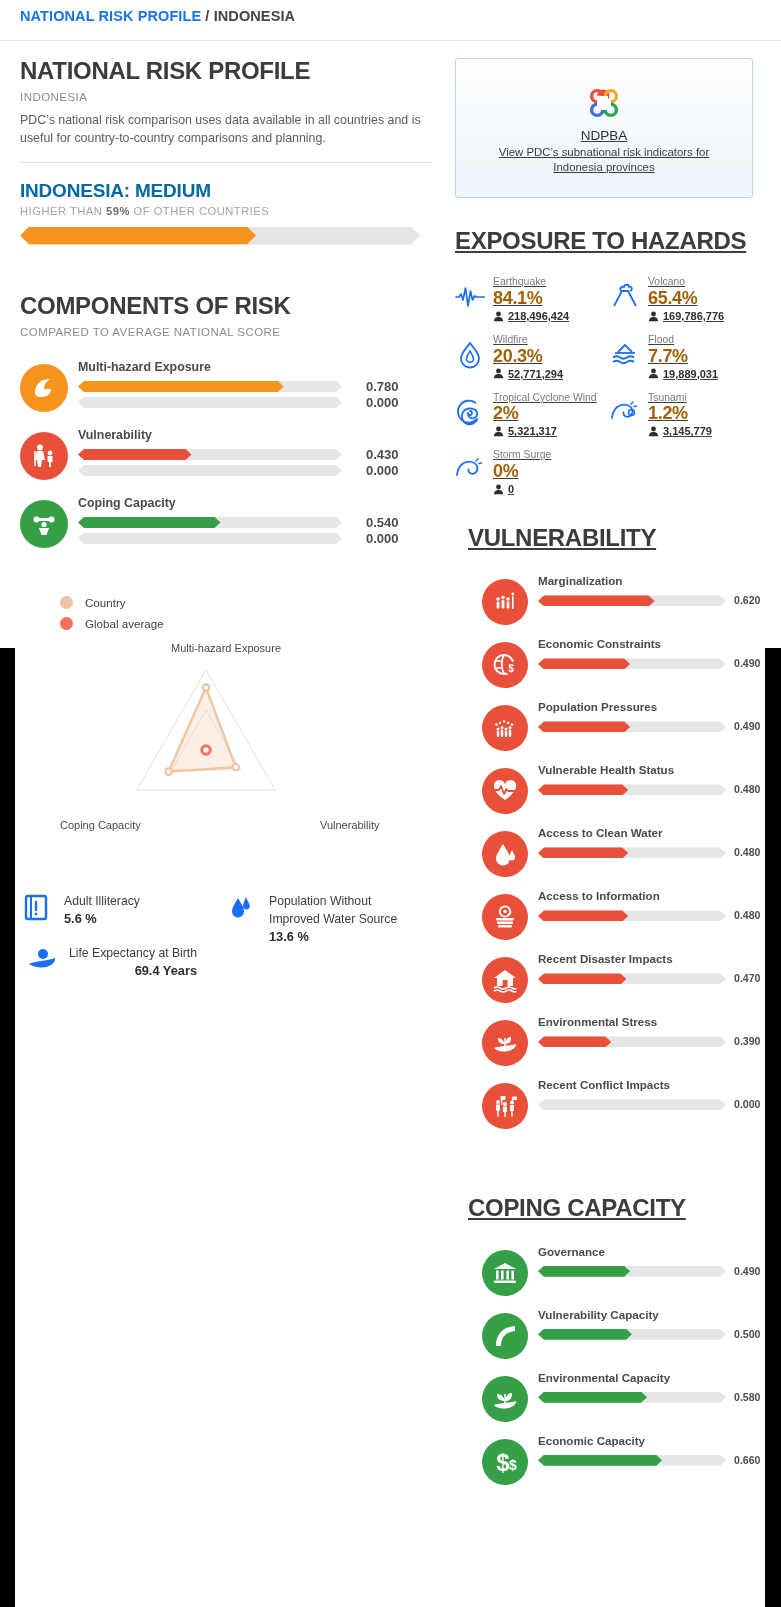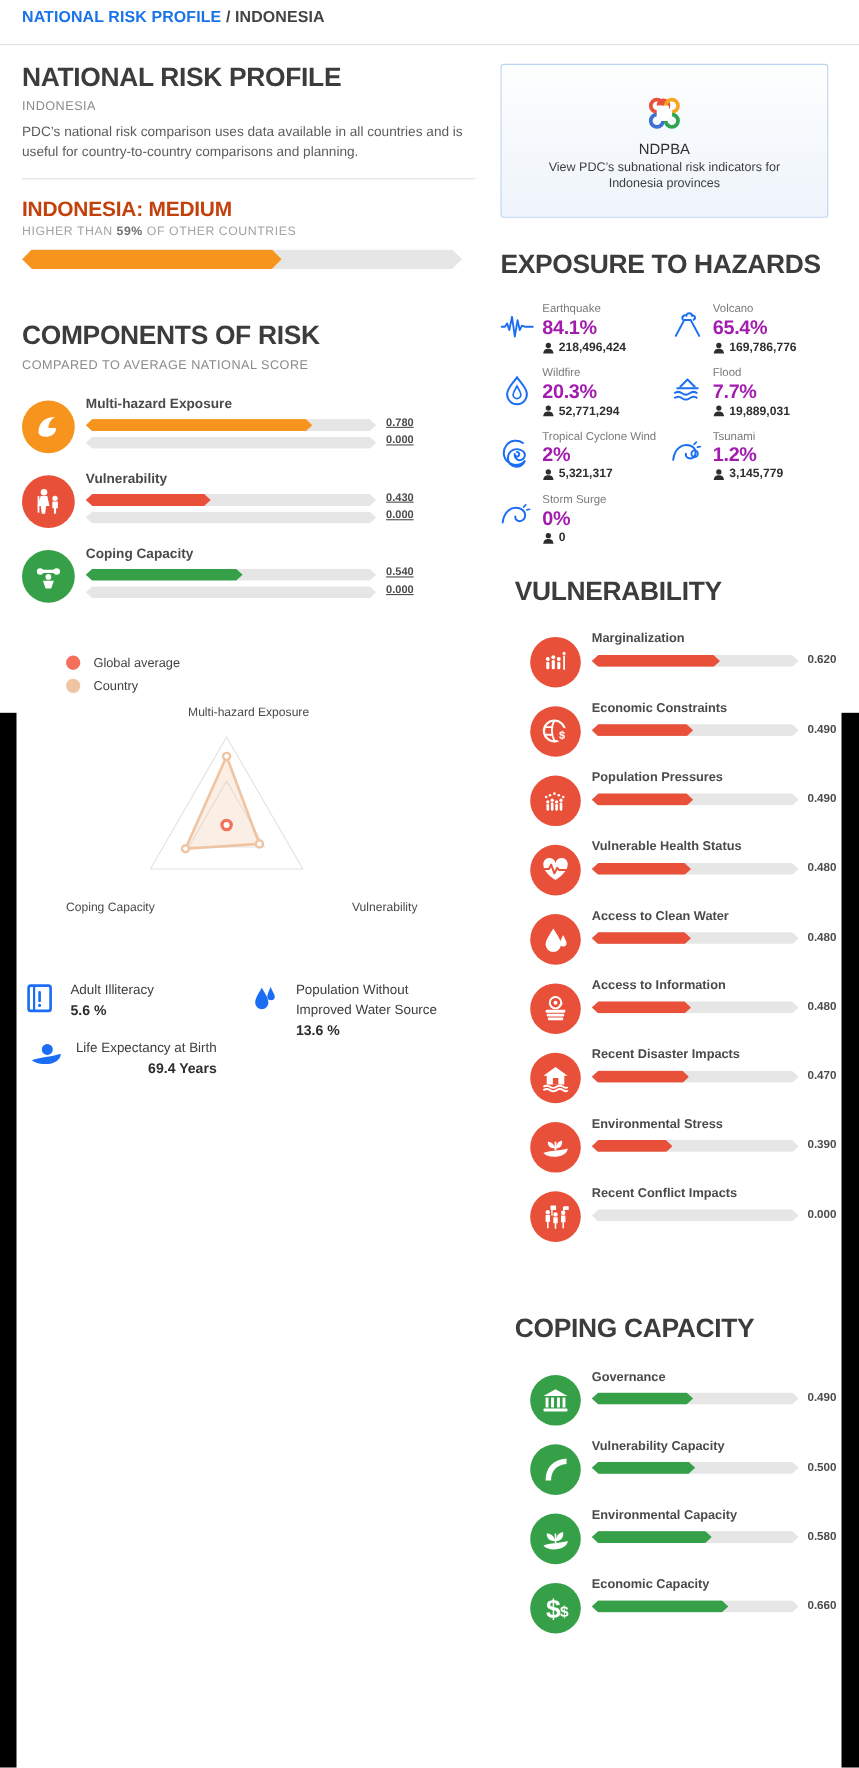--- a/index.html
+++ b/index.html
@@ -26,37 +26,37 @@
   .breadcrumb .crumb-link { color: #1a73e8; }
   .breadcrumb .crumb-sep  { color: #444; font-weight: bold; }
   .breadcrumb .crumb-cur  { color: #444; }
   .topdivider {
     position: absolute; left: 0; top: 40px; width: 781px; height: 1px;
     background: #e3e3e3;
   }
 
   
   .col-left  { position: absolute; left: 20px;  top: 58px;  width: 412px; }
-  .col-right { position: absolute; left: 455px; top: 58px;  width: 310px; }
+  .col-right { position: absolute; left: 455px; top: 58px;  width: 310px; text-decoration: underline; }
 
   h1.sec {
     font-size: 24px; font-weight: bold; color: #3c3c3c;
     letter-spacing: -0.3px; line-height: 1.1;
   }
   .sub-caps {
     font-size: 11.5px; color: #8b8b8b; letter-spacing: .45px;
     margin-top: 7px; text-transform: uppercase;
   }
   .body-txt {
     font-size: 12.4px; color: #5d5d5d; line-height: 1.42; margin-top: 9px;
   }
   .hr { height: 1px; background: #e0e0e0; margin-top: 14px; }
 
   
-  .risk-title { font-size: 19px; font-weight: bold; color: #c2410c; letter-spacing: -.2px; }
+  .risk-title { font-size: 19px; font-weight: bold; color: #0369a1; letter-spacing: -.2px; }
   .risk-sub { font-size: 11.2px; color: #a3a3a3; letter-spacing: .5px; margin-top: 3px; }
   .risk-sub b { color: #6e6e6e; margin-top: 31px; }
 
   .chev-track {
     position: relative; height: 18px; width: 400px; margin-top: 10px;
     background: #e6e6e6;
     -webkit-clip-path: polygon(0 50%, 9px 0, calc(100% - 9px) 0, 100% 50%, calc(100% - 9px) 100%, 9px 100%);
     clip-path: polygon(0 50%, 9px 0, calc(100% - 9px) 0, 100% 50%, calc(100% - 9px) 100%, 9px 100%);
   }
   .chev-fill {
@@ -79,22 +79,22 @@
     background: #e6e6e6;
     -webkit-clip-path: polygon(0 50%, 6px 0, calc(100% - 6px) 0, 100% 50%, calc(100% - 6px) 100%, 6px 100%);
     clip-path: polygon(0 50%, 6px 0, calc(100% - 6px) 0, 100% 50%, calc(100% - 6px) 100%, 6px 100%);
   }
   .bar-fill {
     position: absolute; left: 0; top: 0; height: 11px;
     -webkit-clip-path: polygon(0 50%, 6px 0, calc(100% - 6px) 0, 100% 50%, calc(100% - 6px) 100%, 6px 100%);
     clip-path: polygon(0 50%, 6px 0, calc(100% - 6px) 0, 100% 50%, calc(100% - 6px) 100%, 6px 100%);
   }
   .bar-val {
-    position: absolute; left: 273px; top: -2px; font-size: 10px;
-    font-weight: bold; color: #4c4c4c; text-decoration: underline;
+    position: absolute; left: 288px; top: -2px; font-size: 13px;
+    font-weight: bold; color: #4c4c4c;
   }
 
   
   .legend { margin-top: 34px; margin-left: 40px; }
   .legend-row { display: flex; align-items: center; height: 21px; }
   .legend-dot { width: 13px; height: 13px; border-radius: 50%; margin-right: 12px; }
   .legend-txt { font-size: 11.6px; color: #3f3f3f; }
 
   
   .radar-wrap { position: relative; width: 412px; height: 200px; margin-top: 8px; }
@@ -123,21 +123,21 @@
   }
   .ndpba-logo { width: 42px; height: 42px; margin-bottom: 4px; }
   .ndpba-title { font-size: 13.5px; color: #2f2f2f; margin-bottom: 2px; }
   .ndpba-desc { font-size: 11.4px; color: #3d3d3d; text-align: center; line-height: 1.28; }
 
   
   .haz-grid { display: flex; flex-wrap: wrap; margin-top: 22px; }
   .haz-cell { width: 50%; display: flex; margin-bottom: 12px; }
   .haz-ico { width: 30px; height: 30px; flex: 0 0 30px; margin-right: 8px; margin-top: 6px; }
   .haz-name { font-size: 10.4px; color: #7a7a7a; line-height: 1.1; }
-  .haz-pct { font-size: 18px; font-weight: bold; color: #a21caf; line-height: 1.18; letter-spacing: -.3px; }
+  .haz-pct { font-size: 18px; font-weight: bold; color: #a16207; line-height: 1.18; letter-spacing: -.3px; }
   .haz-pop { font-size: 11px; font-weight: bold; color: #2e2e2e; display: flex; align-items: center; margin-top: 1px; }
   .haz-pop svg { margin-right: 4px; }
 
   
   .ind-row { position: relative; height: 62px; margin-bottom: 1px; }
   .ind-icon {
     position: absolute; left: 14px; top: 6px; width: 46px; height: 46px;
     border-radius: 50%; display: flex; align-items: center; justify-content: center;
   }
   .ind-body { position: absolute; left: 70px; top: 1px; right: 0; }
@@ -258,26 +258,26 @@
                 <span class="bar-fill" style="width:0px;background:#35a047"></span>
                 <span class="bar-val" style="top:-2px">0.000</span>
               </span>
             </span>
           </div>
         </div>
     </div>
 
     <div class="legend">
       <div class="legend-row">
+        <span class="legend-dot" id="legDot0" style="background: rgb(239, 196, 163);"></span>
+        <span class="legend-txt">Country</span>
+      </div>
+      <div class="legend-row">
         <span class="legend-dot" id="legDot1" style="background: rgb(244, 112, 92);"></span>
         <span class="legend-txt">Global average</span>
-      </div>
-      <div class="legend-row">
-        <span class="legend-dot" id="legDot0" style="background: rgb(239, 196, 163);"></span>
-        <span class="legend-txt">Country</span>
       </div>
     </div>
 
     <div class="radar-wrap">
       <div class="radar-lab top">Multi-hazard Exposure</div>
       <div class="radar-lab right">Vulnerability</div>
       <div class="radar-lab left">Coping Capacity</div>
       <svg id="radarSvg" width="412" height="200" viewBox="0 0 412 200">
           <polygon points="186.0,68.0 220.6,128.0 151.4,128.0" fill="none" stroke="#e2e2e2" stroke-width="1" stroke-linejoin="round"></polygon>
           <polygon points="186.0,28.0 255.3,148.0 116.7,148.0" fill="none" stroke="#e2e2e2" stroke-width="1" stroke-linejoin="round"></polygon>

